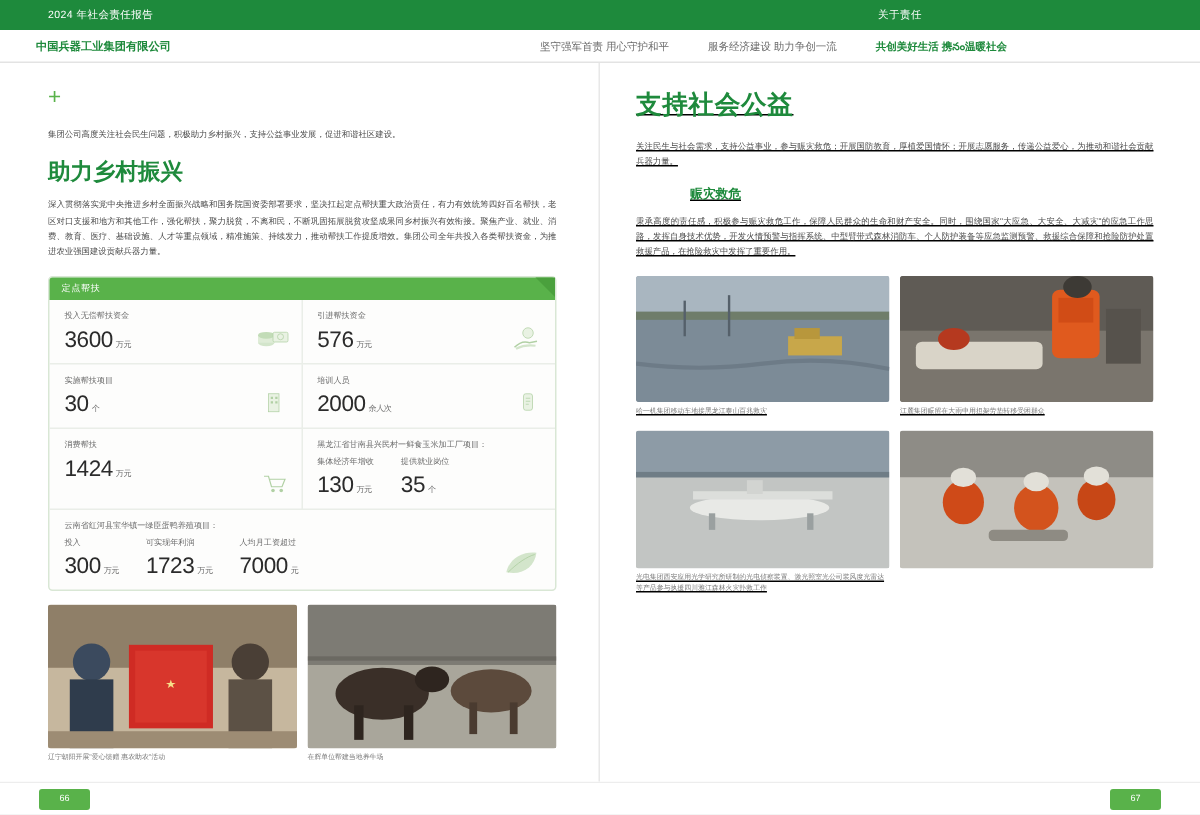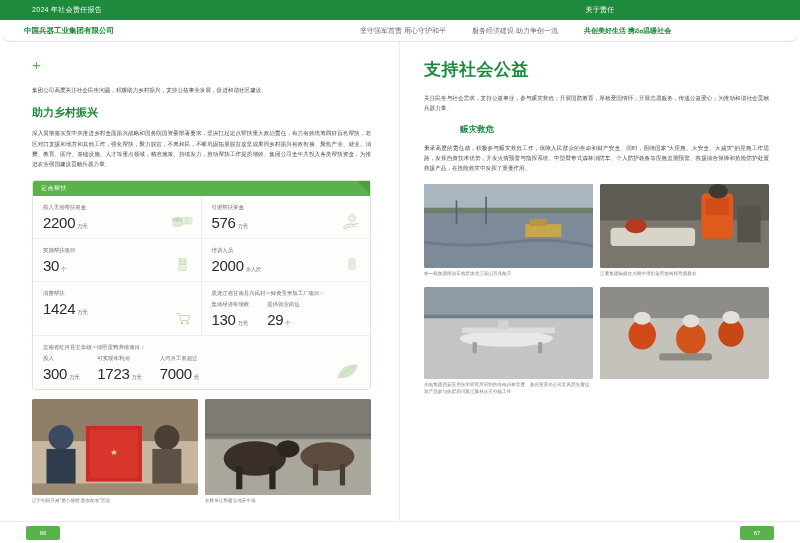--- a/index.html
+++ b/index.html
@@ -37,21 +37,20 @@
     letter-spacing: .3px;
   }
   
   .navbar {
     height: 22px;
     background: #ffffff;
     display: flex;
     align-items: center;
     border-bottom: 1px solid #e3e3e3;
     flex: 0 0 auto;
-    border-radius: 11px;
   }
   .navbar .company {
     font-size: 7.5px;
     color: #1e8a3c;
     font-weight: bold;
     padding-left: 24px;
     width: 360px;
   }
   .navbar .navitems {
     display: flex;
@@ -71,21 +70,21 @@
   }
   .gutter {
     width: 1px;
     background: #e8e8e8;
   }
   .col {
     width: 399px;
     padding: 14px 28px 0 32px;
     position: relative;
   }
-  .col.right { padding-left: 24px; padding-right: 30px;}
+  .col.right { padding-left: 24px; padding-right: 30px; text-decoration: underline;}
 
   h1.title {
     font-size: 17px;
     color: #1e8a3c;
     font-weight: bold;
     letter-spacing: .5px;
     margin-bottom: 12px;
     display: flex;
     align-items: center;
     gap: 7px;
@@ -96,21 +95,21 @@
   h1.title.plain { margin-top: 2px; }
 
   p.body {
     font-size: 5.6px;
     line-height: 1.85;
     color: #4a4a4a;
     text-align: justify;
     margin-bottom: 10px;
   }
   h2.sub {
-    font-size: 11px;
+    font-size: 15px;
     color: #1e8a3c;
     font-weight: bold;
     margin: 4px 0 8px;
   }
   h3.sub2 {
     font-size: 8.5px;
     color: #1e8a3c;
     font-weight: bold;
     margin: 2px 0 7px;
     padding-left: 36px;
@@ -248,21 +247,21 @@
 
       <div class="panel">
         <div class="panel-head">
           <span>定点帮扶</span>
           <span class="corner"></span>
         </div>
         <div class="statgrid">
 
           <div class="statcell bl">
             <div class="lbl">投入无偿帮扶资金</div>
-            <div class="val"><span>2200</span><span class="u">万元</span></div>
+            <div class="val"><span>3600</span><span class="u">万元</span></div>
             <svg class="ico" viewBox="0 0 44 34">
               <ellipse cx="13" cy="24" rx="11" ry="4.5" fill="#cfe3c6"></ellipse>
               <rect x="2" y="14" width="22" height="10" fill="#dcebd4"></rect>
               <ellipse cx="13" cy="14" rx="11" ry="4.5" fill="#bcd9b0"></ellipse>
               <rect x="22" y="10" width="20" height="13" rx="2" fill="#e7f1e1" stroke="#a9cc9b" stroke-width="1"></rect>
               <circle cx="32" cy="16" r="4" fill="none" stroke="#a9cc9b" stroke-width="1"></circle>
             </svg>
           </div>
 
           <div class="statcell">
@@ -308,21 +307,21 @@
 
           <div class="statcell">
             <div class="lbl">黑龙江省甘南县兴民村一鲜食玉米加工厂项目：</div>
             <div class="duo">
               <div class="one">
                 <div class="lbl">集体经济年增收</div>
                 <div class="val"><span>130</span><span class="u">万元</span></div>
               </div>
               <div class="one">
                 <div class="lbl">提供就业岗位</div>
-                <div class="val"><span>29</span><span class="u">个</span></div>
+                <div class="val"><span>35</span><span class="u">个</span></div>
               </div>
             </div>
           </div>
 
           <div class="statcell wide noborder">
             <div class="lbl">云南省红河县宝华镇一绿臣蛋鸭养殖项目：</div>
             <div class="duo">
               <div class="one">
                 <div class="lbl">投入</div>
                 <div class="val"><span>300</span><span class="u">万元</span></div>

